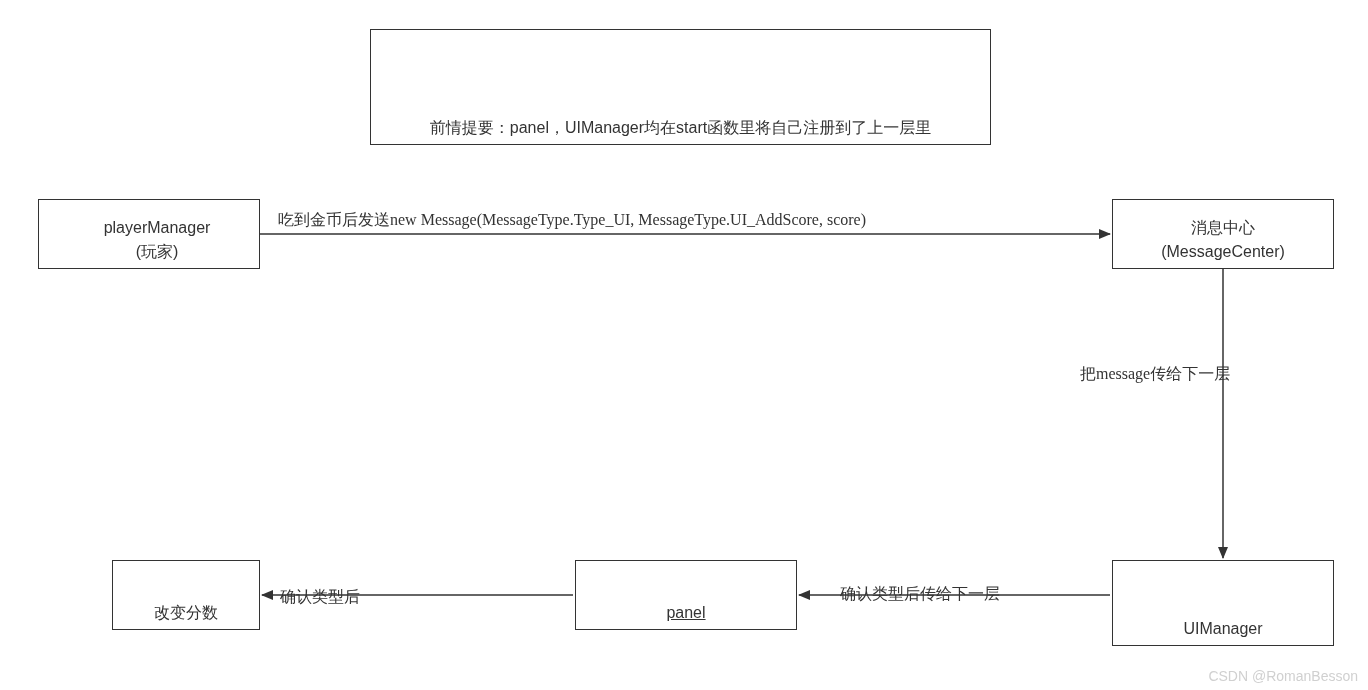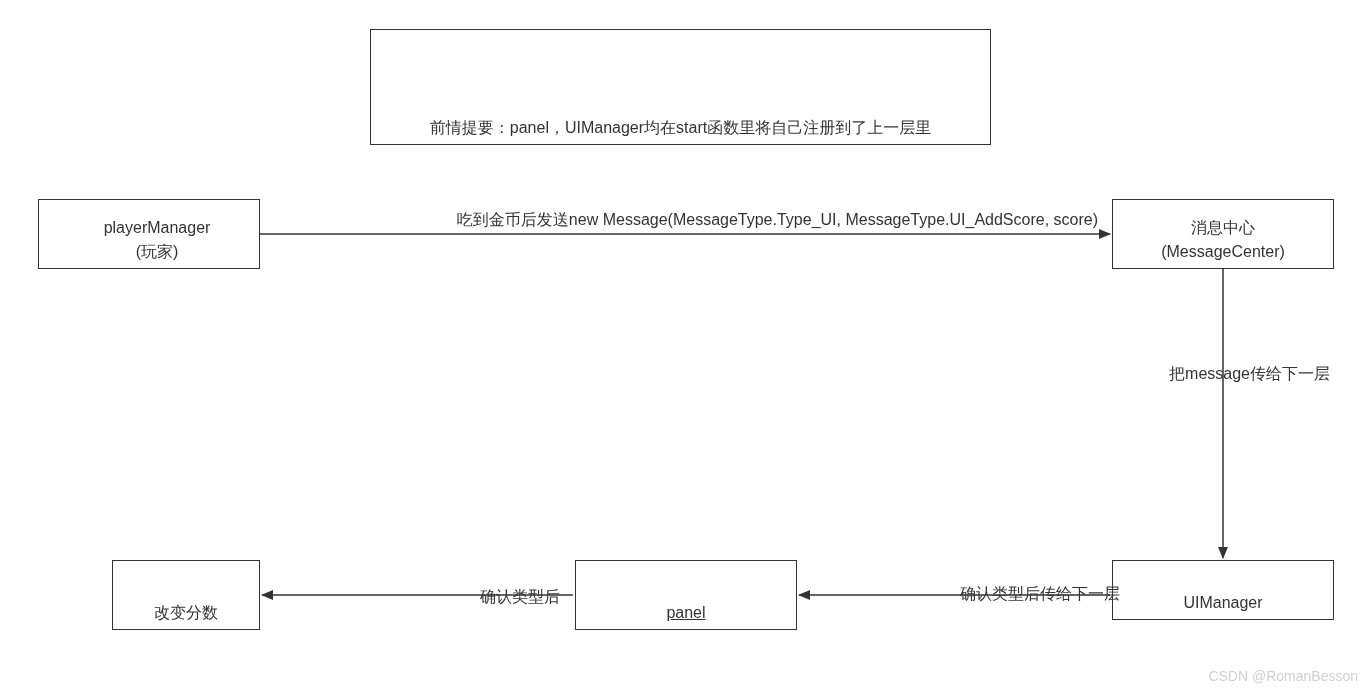--- a/index.html
+++ b/index.html
@@ -22,22 +22,23 @@
     display: flex;
     align-items: flex-end;
     justify-content: center;
     text-align: center;
     line-height: 1.5;
     padding: 4px 8px;
   }
   .label {
     position: absolute;
     background: transparent;
-    text-align: right;
+    text-align: left;
     white-space: nowrap;
+    font-family: Liberation Serif, serif;
   }
   svg.arrows {
     position: absolute;
     left: 0; top: 0;
     width: 1368px;
     height: 690px;
     pointer-events: none;
   }
   .watermark {
     position: absolute;
@@ -62,21 +63,21 @@
   </div>
 </div>
 
 <div class="box" style="left:1112px; top:199px; width:222px; height:70px;">
   <div>
     <div>消息中心</div>
     <div>(MessageCenter)</div>
   </div>
 </div>
 
-<div class="box" style="left:1112px; top:560px; width:222px; height:60px;">
+<div class="box" style="left:1112px; top:560px; width:222px; height:86px;">
   <span>UIManager</span>
 </div>
 
 <div class="box" style="left:575px; top:560px; width:222px; height:70px;text-decoration:underline;">
   <span>panel</span>
 </div>
 
 <div class="box" style="left:112px; top:560px; width:148px; height:70px;">
   <span>改变分数</span>
 </div>

